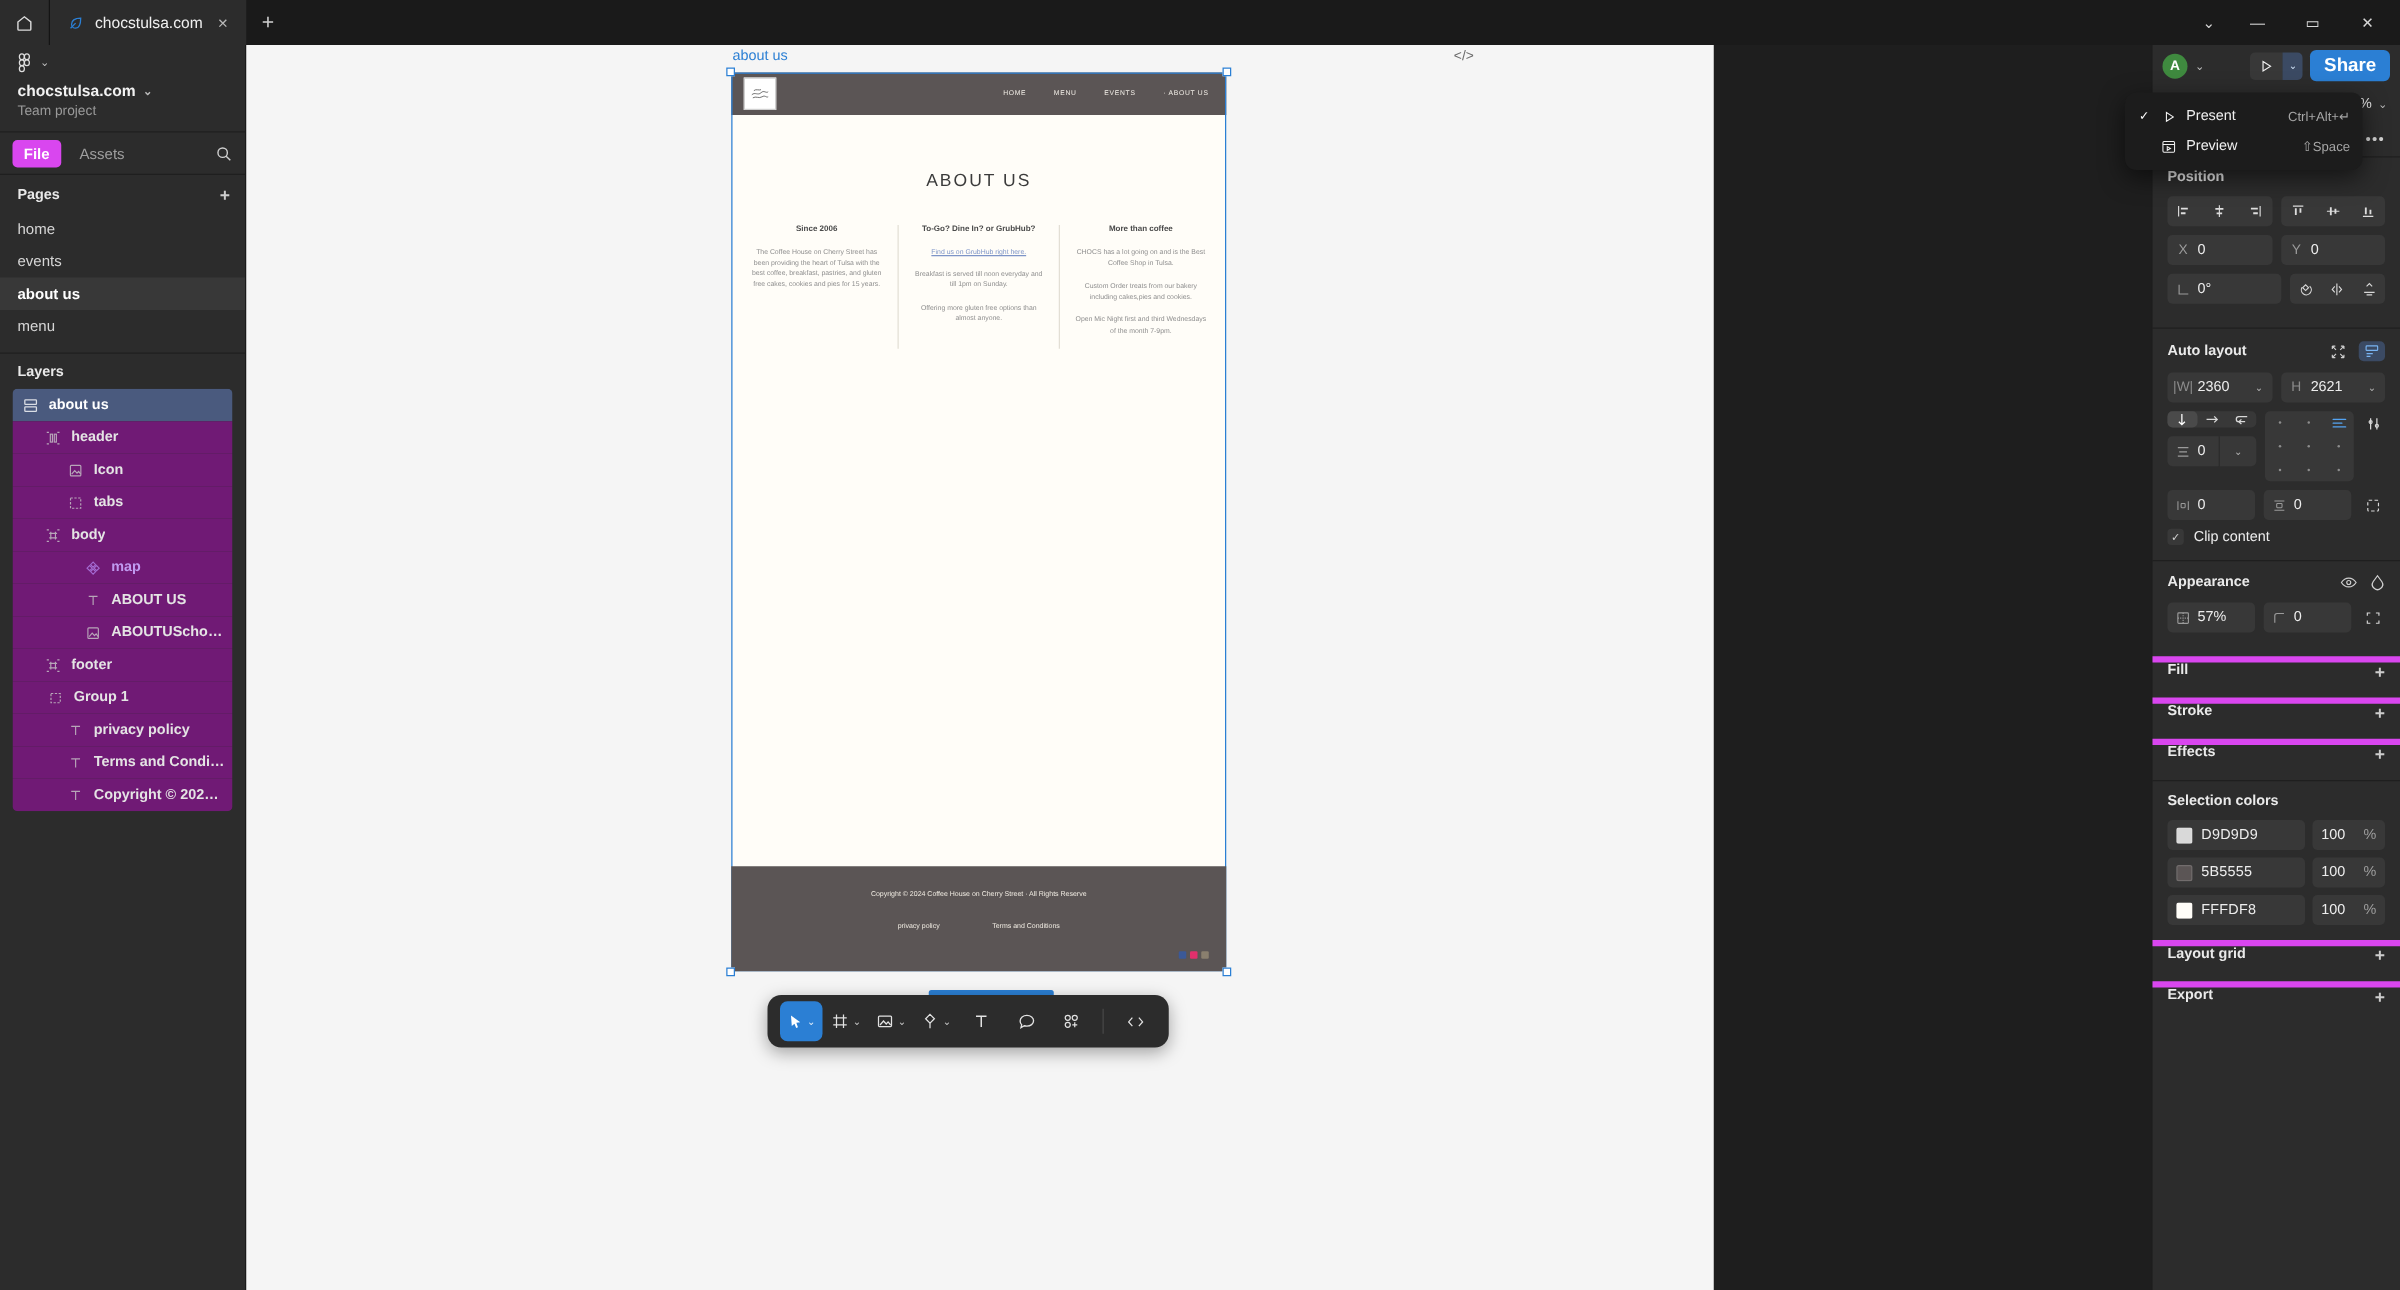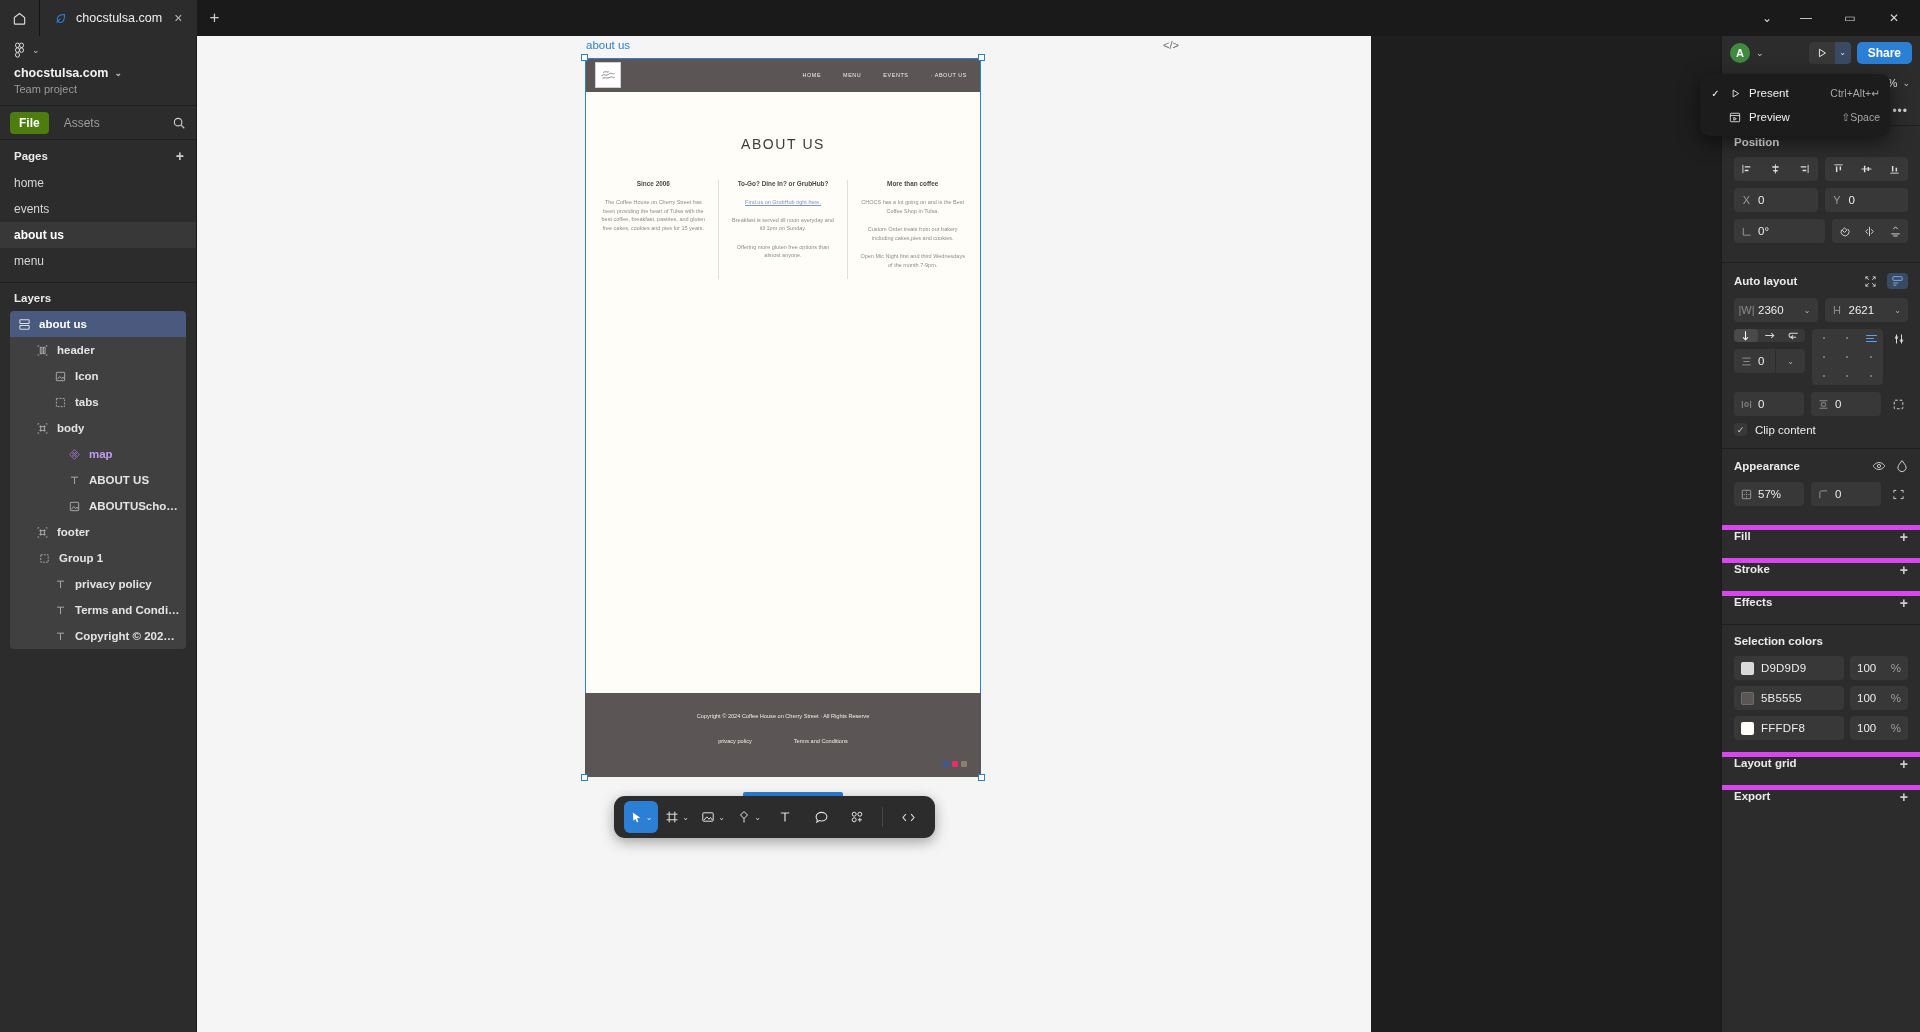--- a/index.html
+++ b/index.html
@@ -43,33 +43,33 @@
     padding:0 12px 0 14px;
   }
   .figma-logo{display:flex; align-items:center; gap:5px;}
   .lp-proj{ padding:2px 14px 10px 14px;}
   .lp-projname{ display:flex; align-items:center; gap:6px; font-size:12.5px;
     font-weight:bold; color:#f2f2f2;}
   .lp-projsub{ font-size:11px; color:#9a9a9a; margin-top:3px;}
   .lp-divider{ height:1px; background:#1f1f1f; }
   .lp-tabs{ display:flex; align-items:center; height:33px; padding:0 10px; gap:6px;}
   .lp-tab{ font-size:12px; color:#9e9e9e; padding:4px 9px; border-radius:4px;}
-  .lp-tab.active{ color:#fff; font-weight:bold; background:#4d7c0f;}
+  .lp-tab.active{ color:#fff; font-weight:bold; background:#d946ef;}
   .lp-search{ margin-left:auto; color:#cfcfcf; display:flex; align-items:center;}
   .lp-sechdr{ display:flex; align-items:center; justify-content:space-between;
     padding:9px 12px 7px 14px; font-size:11.5px; font-weight:bold; color:#e9e9e9;}
   .pg{ height:26px; display:flex; align-items:center; padding-left:14px;
     font-size:12px; color:#d6d6d6;}
   .pg.active{ background:#383838; color:#fff; font-weight:bold;}
   .layers-wrap{ flex:1; overflow:hidden; position:relative;}
   .layer{ height:26px; display:flex; align-items:center; gap:8px; font-size:11.5px;
     color:#e4e4e4; padding-right:6px; white-space:nowrap; overflow:hidden;}
   .layer .lbl{overflow:hidden; text-overflow:ellipsis;}
   .layer.sel-root{ background:#4a5a7e; color:#fff; font-weight:bold;}
-  .layer.in-sel{ background:#404040;}
+  .layer.in-sel{ background:#701a75;}
   .layer.in-sel.bold{ font-weight:bold;}
   .layer .ic{ width:13px; height:13px; flex:0 0 13px; opacity:.8; display:block;}
   .layer .purple{ color:#c09bf0; font-weight:bold;}
   .sel-block{ margin:0 10px; border-radius:4px; overflow:hidden;}
 
   
   .canvas{ position:absolute; top:36px; left:197px; width:1174px; height:996px;
     background:#f5f5f5; overflow:hidden;}
   .frame-label{ position:absolute; left:389px; top:3px; font-size:11.5px; color:#2b7fd4;}
   .code-icon{ position:absolute; right:192px; top:3px; color:#6a6a6a; font-size:11px;}
@@ -117,21 +117,21 @@
     background:#2c2c2c; border-left:1px solid #1a1a1a;}
   .rp-top{ height:33px; display:flex; align-items:center; padding:0 8px; gap:6px;}
   .avatar{ width:20px; height:20px; border-radius:50%; background:#3f8a3f; color:#fff;
     font-size:11px; display:flex; align-items:center; justify-content:center; font-weight:bold;}
   .rp-top .chev{ color:#c6c6c6; font-size:9px;}
   .present-grp{ margin-left:auto; display:flex; align-items:center;}
   .present-btn{ width:26px; height:22px; background:#383838; border-radius:4px 0 0 4px;
     display:flex; align-items:center; justify-content:center; color:#eee;}
   .present-cv{ width:16px; height:22px; background:#3b4a63; border-radius:0 4px 4px 0;
     display:flex; align-items:center; justify-content:center; color:#cfe0f5; font-size:8px;}
-  .share-btn{ margin-left:6px; background:#2b7fd4; color:#fff; font-size:12px;
+  .share-btn{ margin-left:6px; background:#2b7fd4; color:#fff; font-size:15px;
     font-weight:bold; border-radius:5px; padding:4px 11px;}
   .rp-zoom{ height:28px; display:flex; align-items:center; justify-content:flex-end;
     gap:5px; padding-right:10px; font-size:11.5px; color:#e4e4e4;}
   .rp-icons{ height:28px; display:flex; align-items:center; justify-content:flex-end;
     gap:14px; padding-right:12px; color:#d4d4d4;}
 
   .dropdown{ position:absolute; left:-22px; top:38px; width:190px; background:#1c1c1c;
     border-radius:9px; padding:7px 0; box-shadow:0 6px 20px rgba(0,0,0,.55); z-index:30;}
   .dd-item{ height:24px; display:flex; align-items:center; gap:7px; padding:0 10px;
     font-size:11.5px; color:#f0f0f0;}

